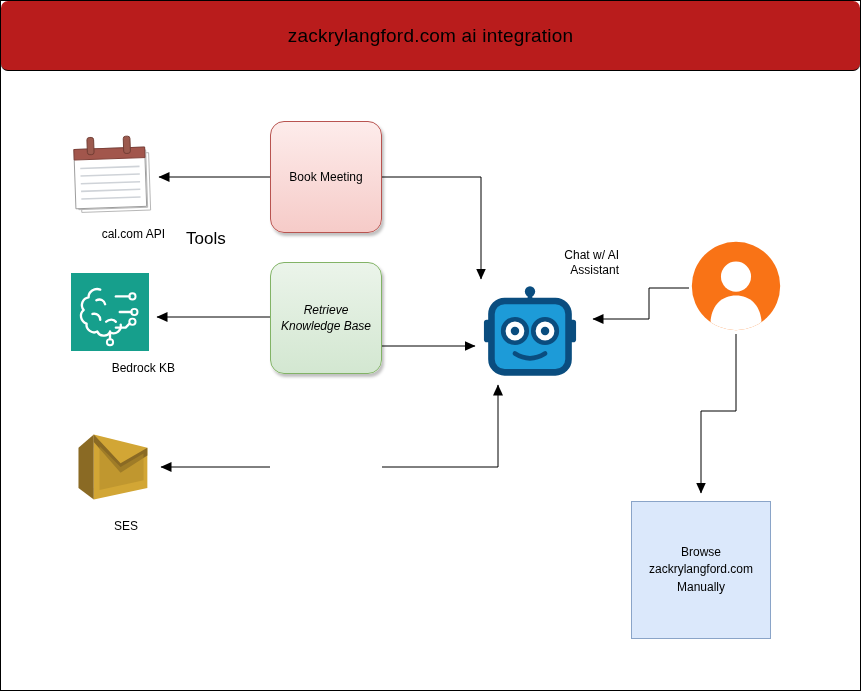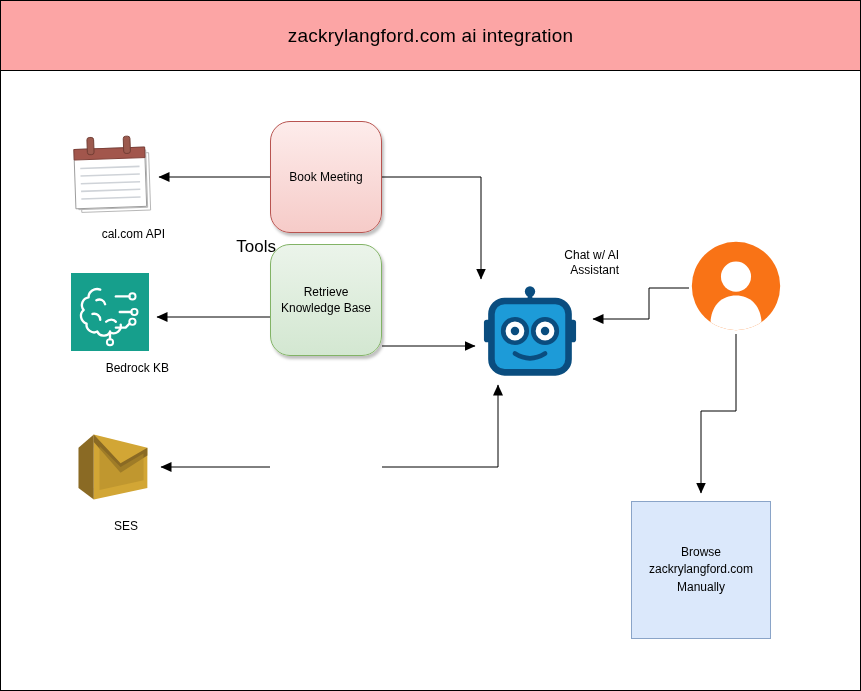--- a/index.html
+++ b/index.html
@@ -1,36 +1,36 @@
 <!DOCTYPE html>
 <html><head>
 <meta charset="utf-8">
 <style>
   html,body{margin:0;padding:0;background:#fff;}
   #canvas{position:relative;width:861px;height:691px;background:#fff;border:1px solid #000;
           box-sizing:border-box;font-family:"Liberation Sans",sans-serif;color:#000;overflow:hidden;}
   #header{position:absolute;top:0;left:0;width:100%;height:70px;border-bottom:1px solid #000;
-          display:flex;align-items:center;justify-content:center;box-sizing:border-box;background:#fca5a5;}
+          display:flex;align-items:center;justify-content:center;box-sizing:border-box;background:#b91c1c;border-radius:7px;}
   #title{font-size:19px;letter-spacing:0.2px;}
   .abs{position:absolute;}
   .icon svg{width:100%;height:100%;display:block;}
-  .rbox{position:absolute;width:112px;height:112px;border-radius:20px;display:flex;align-items:center;
+  .rbox{position:absolute;width:112px;height:112px;border-radius:14px;display:flex;align-items:center;
         justify-content:center;text-align:center;font-size:12px;line-height:1.35;
         box-shadow:2px 3px 3px rgba(0,0,0,0.25);box-sizing:border-box;padding:4px 2px;}
   #box-book{left:269px;top:120px;background:linear-gradient(#fdeceb,#f6cbc8);border:1px solid #b85450;}
-  #box-retrieve{left:269px;top:243px;background:linear-gradient(#ebf4ea,#d3e7d1);border:1px solid #82b366;}
+  #box-retrieve{left:269px;top:261px;background:linear-gradient(#ebf4ea,#d3e7d1);border:1px solid #82b366;font-style:italic;}
   #box-message{left:269px;top:410px;background:linear-gradient(#fefaee,#fdf0c8);border:1px solid #d6b656;}
   #box-browse{position:absolute;left:630px;top:500px;width:140px;height:138px;background:#dbe8fb;
               border:1px solid #8aa4c8;display:flex;align-items:center;justify-content:flex-start;
               text-align:center;font-size:12px;line-height:1.45;box-sizing:border-box;padding:8px;}
   .node-label{position:absolute;font-size:12px;text-align:right;}
   #label-cal{left:58px;top:226px;width:106px;}
-  #label-bedrock{left:64px;top:360px;width:104px;}
+  #label-bedrock{left:70px;top:360px;width:104px;}
   #label-ses{left:53px;top:518px;width:84px;}
-  #label-tools{position:absolute;left:185px;top:236px;width:90px;font-size:17px;text-align:right;}
+  #label-tools{position:absolute;left:185px;top:228px;width:90px;font-size:17px;text-align:left;}
   #label-chat{position:absolute;left:518px;top:247px;width:100px;font-size:12px;text-align:right;line-height:1.25;}
   #icon-cal{left:68px;top:124px;width:88px;height:98px;}
   #icon-bedrock{left:70px;top:272px;width:78px;height:78px;}
   #icon-ses{left:66px;top:416px;width:88px;height:98px;}
   #icon-robot{left:482px;top:283px;width:94px;height:94px;}
   #icon-person{left:688px;top:238px;width:94px;height:94px;}
   #connectors{position:absolute;left:0;top:0;width:861px;height:691px;pointer-events:none;}
 </style>
 </head>
 <body>

